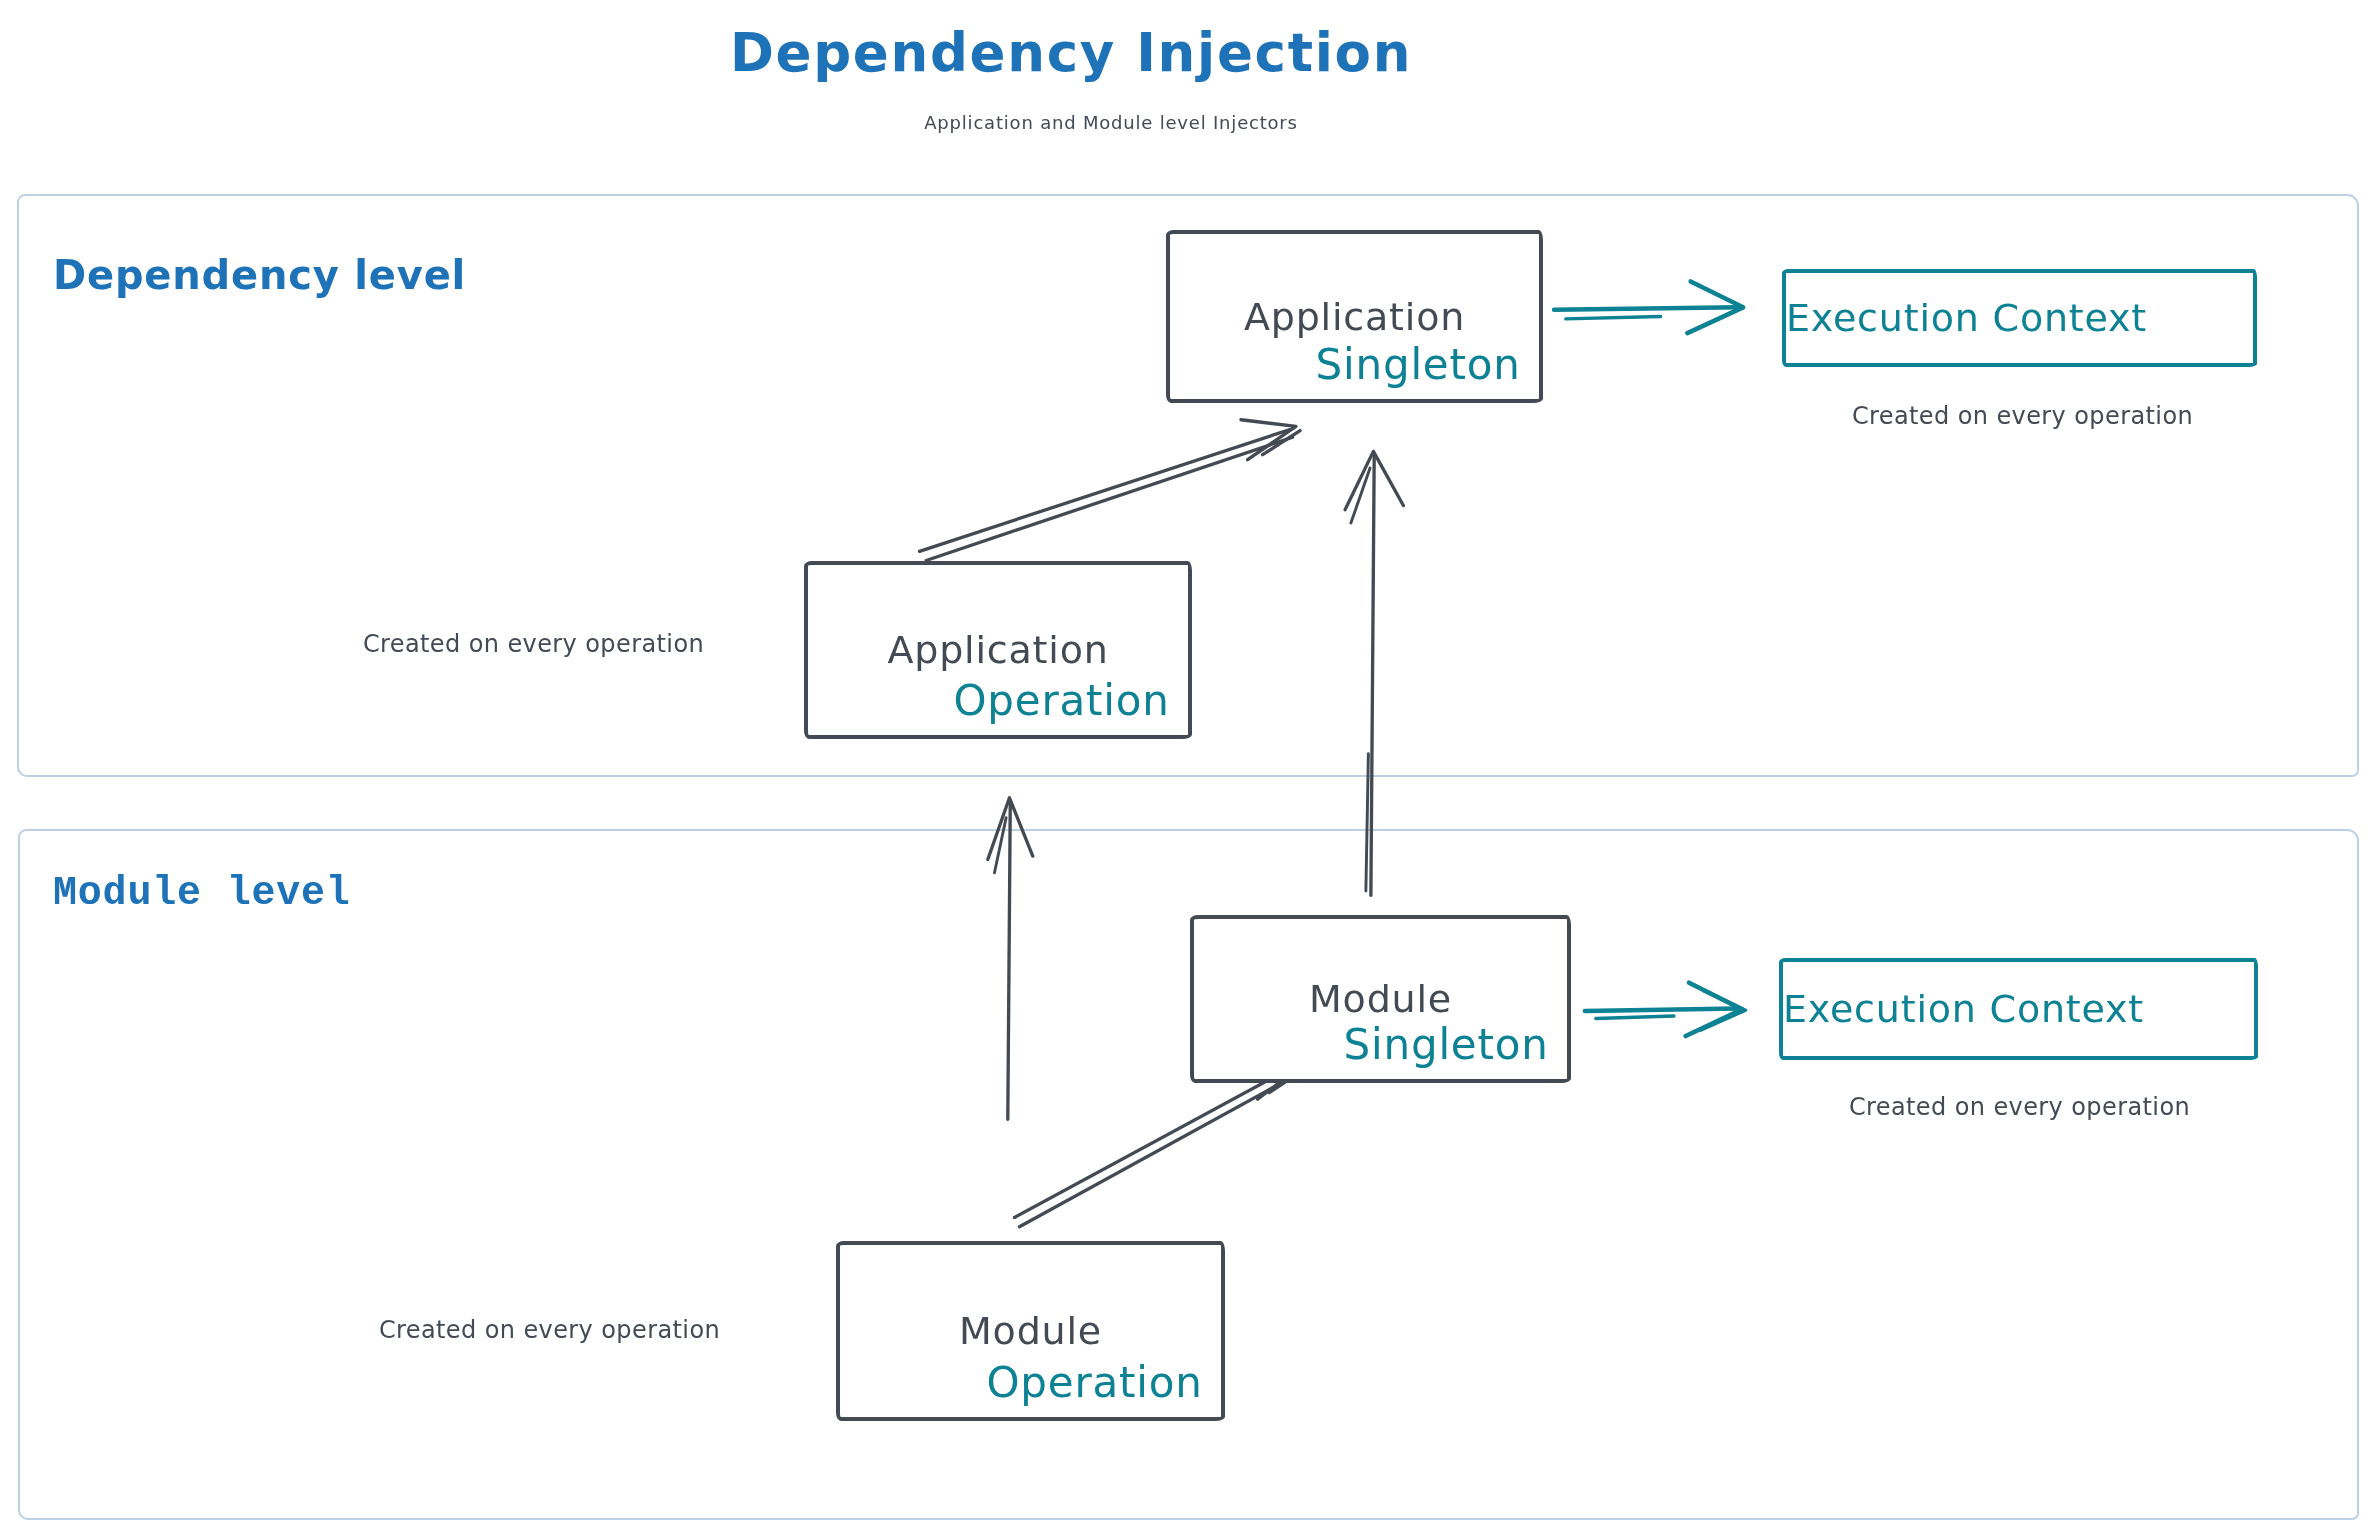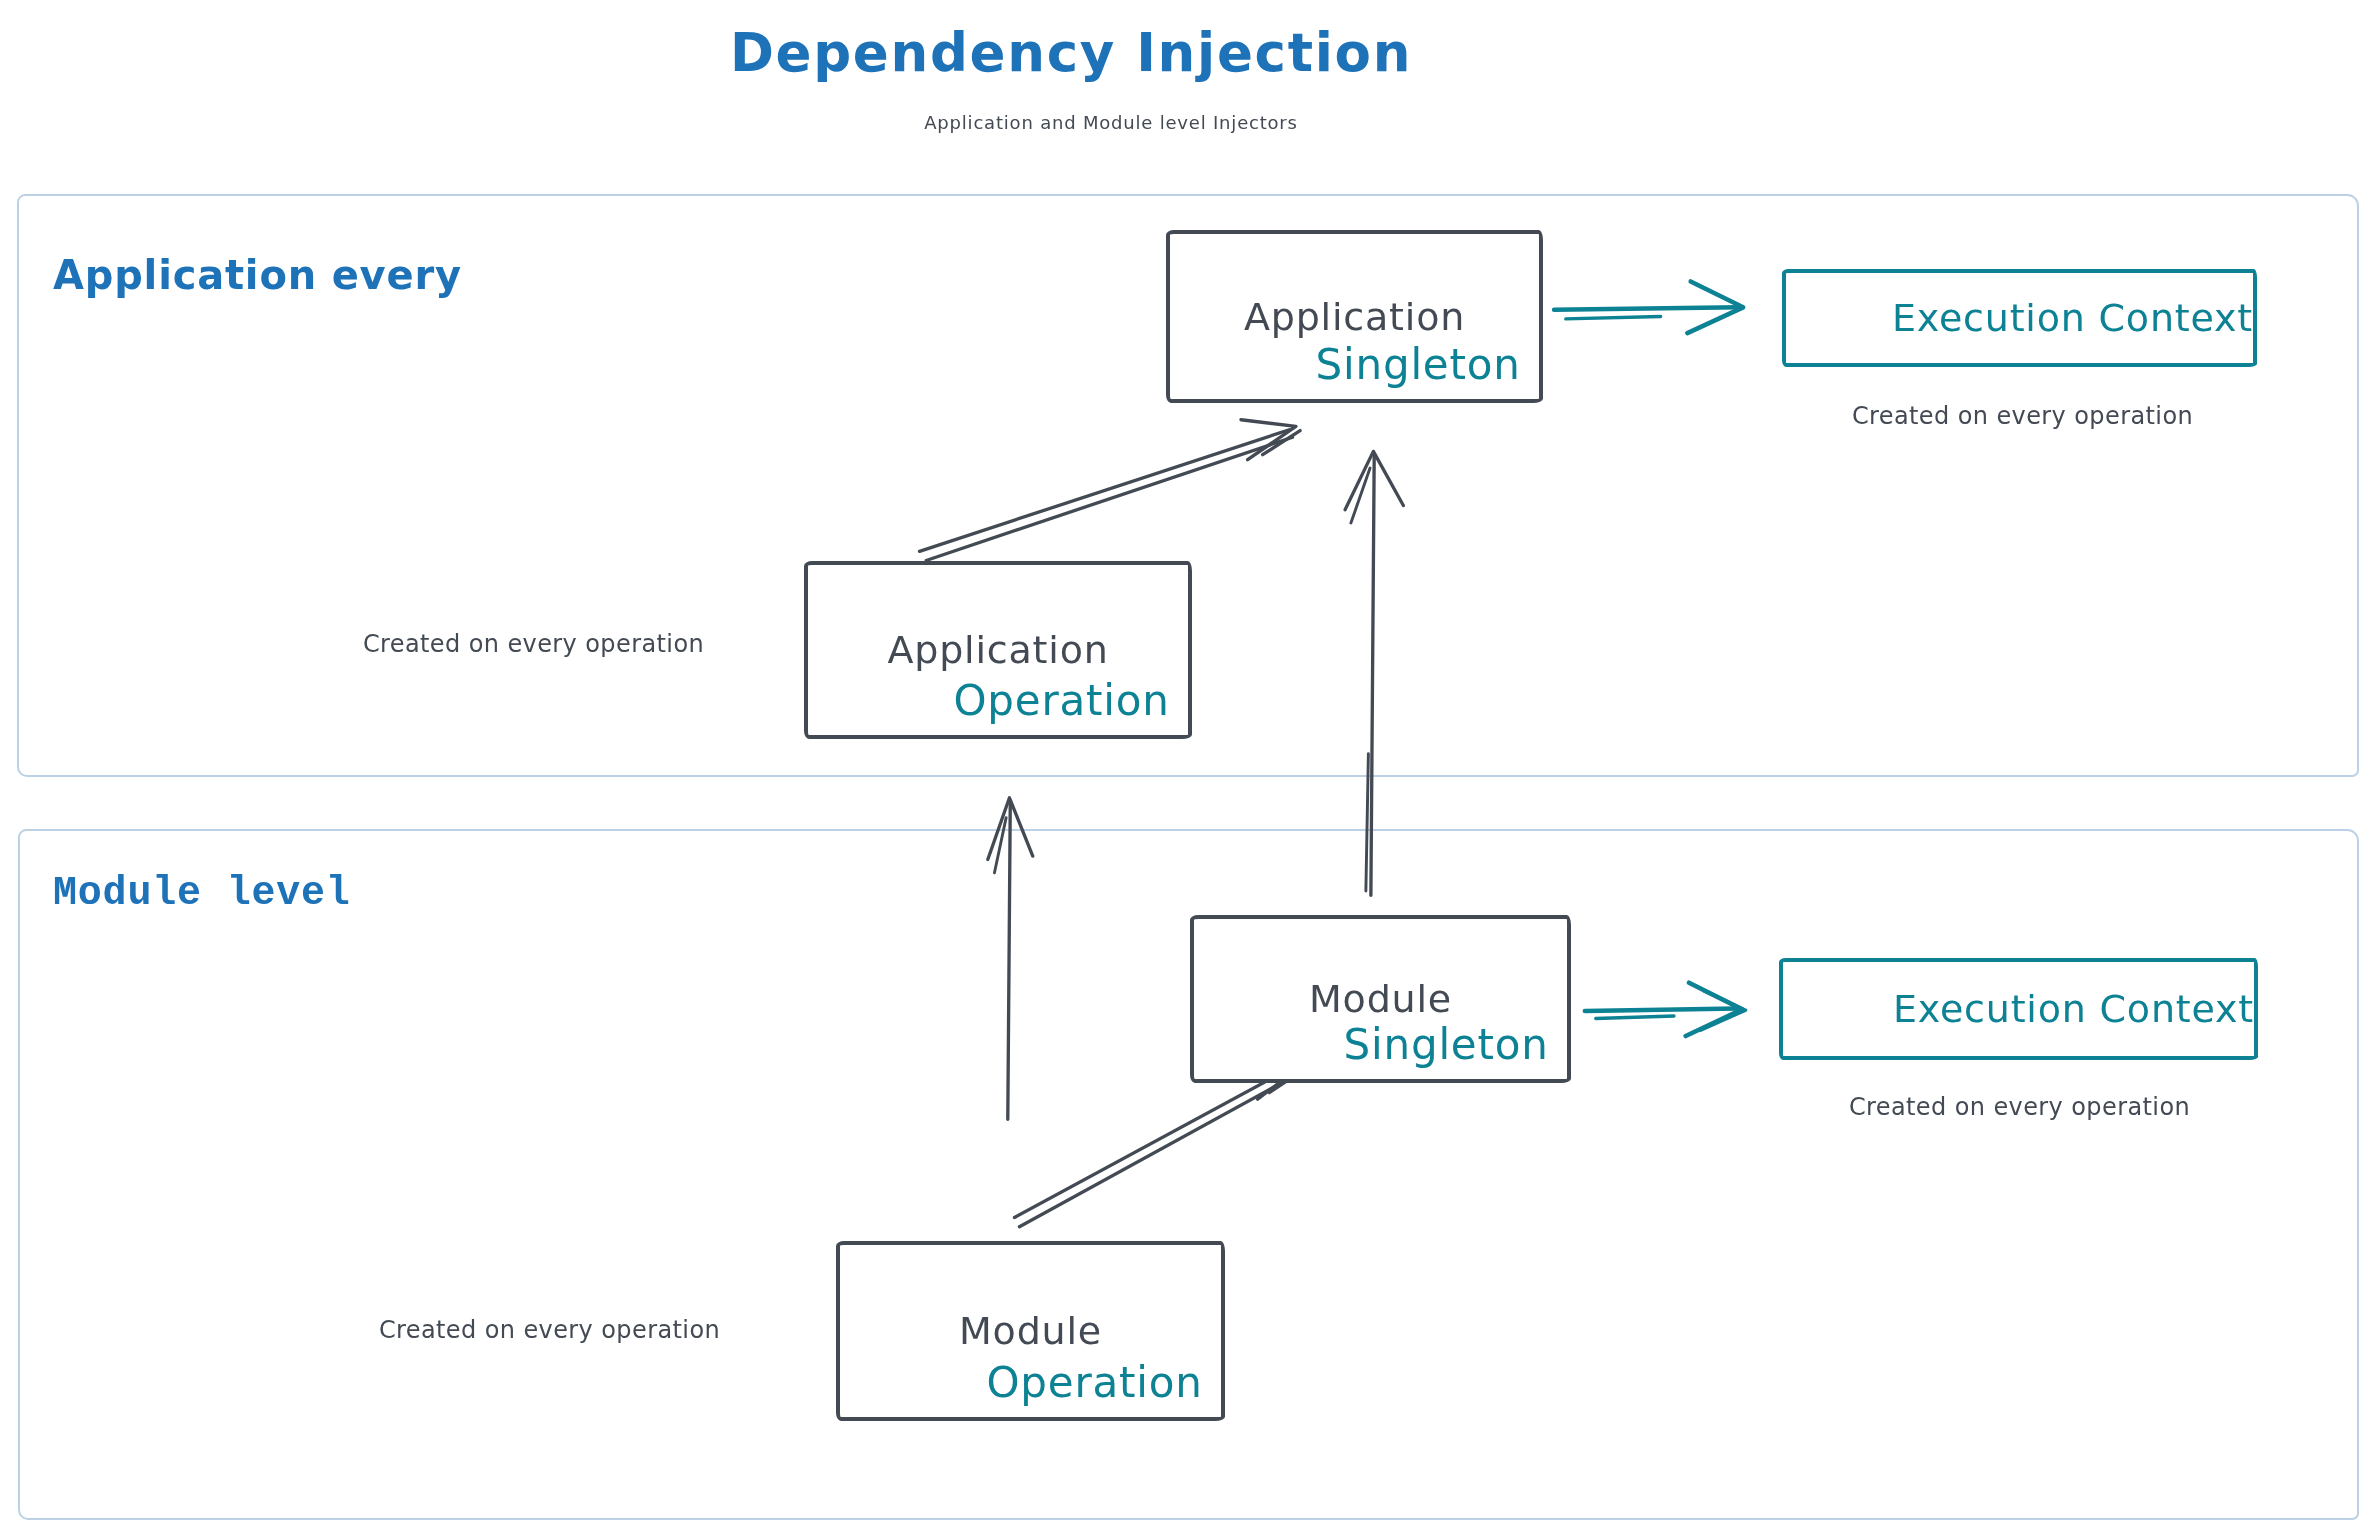--- a/index.html
+++ b/index.html
@@ -27,21 +27,21 @@
   .djbox .box-title{color:var(--ink); font-size:38px; letter-spacing:0.8px;}
   .djbox .box-scope{position:absolute; right:18.3px; bottom:10px; color:var(--teal); font-size:42px; letter-spacing:0.8px;}
 
   .box-app-singleton{left:1155px; top:230px; width:377px; height:173px;}
   .box-app-operation{left:793px;  top:561px; width:388px; height:178px;}
   .box-mod-singleton{left:1179px; top:915px; width:381px; height:168px;}
   .box-mod-operation{left:825px;  top:1241px; width:389px; height:180px;}
 
   .ec-box{position:absolute; border:4.2px solid var(--teal); background:#fff;
     border-radius:6.7px 3.3px 8.3px 4.2px / 4.2px 8.3px 3.3px 6.7px;
-    display:flex; align-items:center; justify-content:flex-end;}
+    display:flex; align-items:center; justify-content:flex-start;}
   .ec-box .ec-label{color:var(--teal); font-size:38px; letter-spacing:0.8px;}
   .ec-app{left:1782px; top:269px;  width:475px; height:98px;}
   .ec-module{left:1779px; top:958px; width:479px; height:102px;}
 
   .caption{position:absolute; color:var(--ink); font-size:24px; letter-spacing:0.4px; text-align:center;}
   .cap-app-op{left:292px;  top:630px;  width:483px;}
   .cap-app-ec{left:1791px; top:402px;  width:463px;}
   .cap-mod-op{left:308px;  top:1316px; width:483px;}
   .cap-mod-ec{left:1788px; top:1093px; width:463px;}
 
@@ -52,21 +52,21 @@
 </head>
 <body>
 
 <div class="canvas">
 
   <div class="page-title">Dependency Injection</div>
   <div class="page-subtitle">Application and Module level Injectors</div>
 
   <div class="level-container level-app"></div>
   <div class="level-container level-module"></div>
-  <div class="level-label label-app">Application every</div>
+  <div class="level-label label-app">Dependency level</div>
   <div class="level-label label-module">Module level</div>
 
   <svg class="arrow-layer" viewBox="0 0 2854 1842">
 
     <g>
       <path class="stroke-ink" stroke-width="4" d="M1104,662 L1548,516"></path>
       <path class="stroke-ink" stroke-width="4" d="M1112,673 L1552,525"></path>
       <path class="stroke-ink" stroke-width="4" d="M1490,504 L1556,512 L1498,552"></path>
       <path class="stroke-ink" stroke-width="4" d="M1516,546 L1561,517"></path>
     </g>

